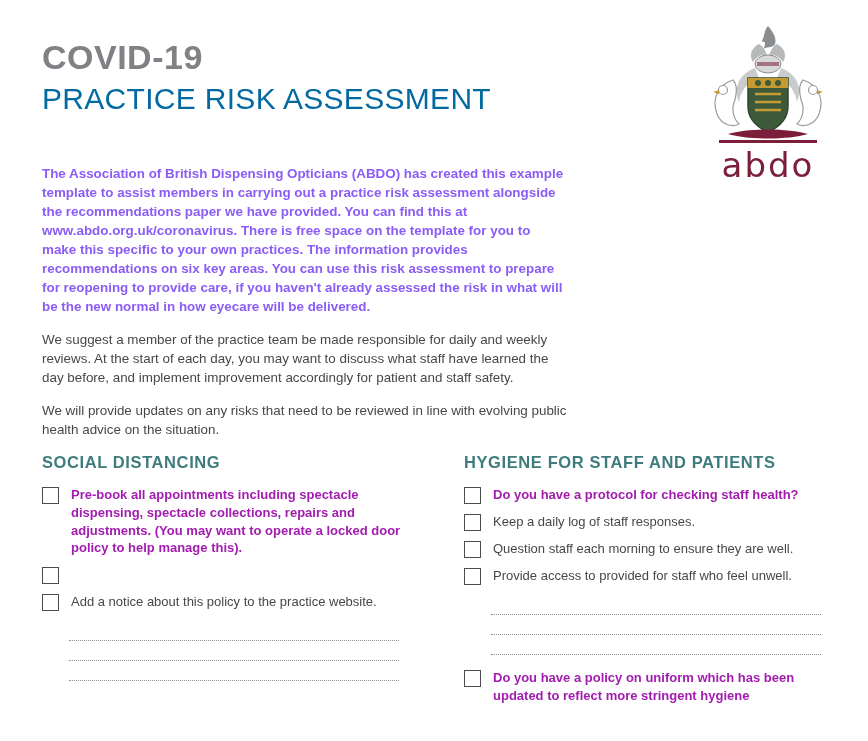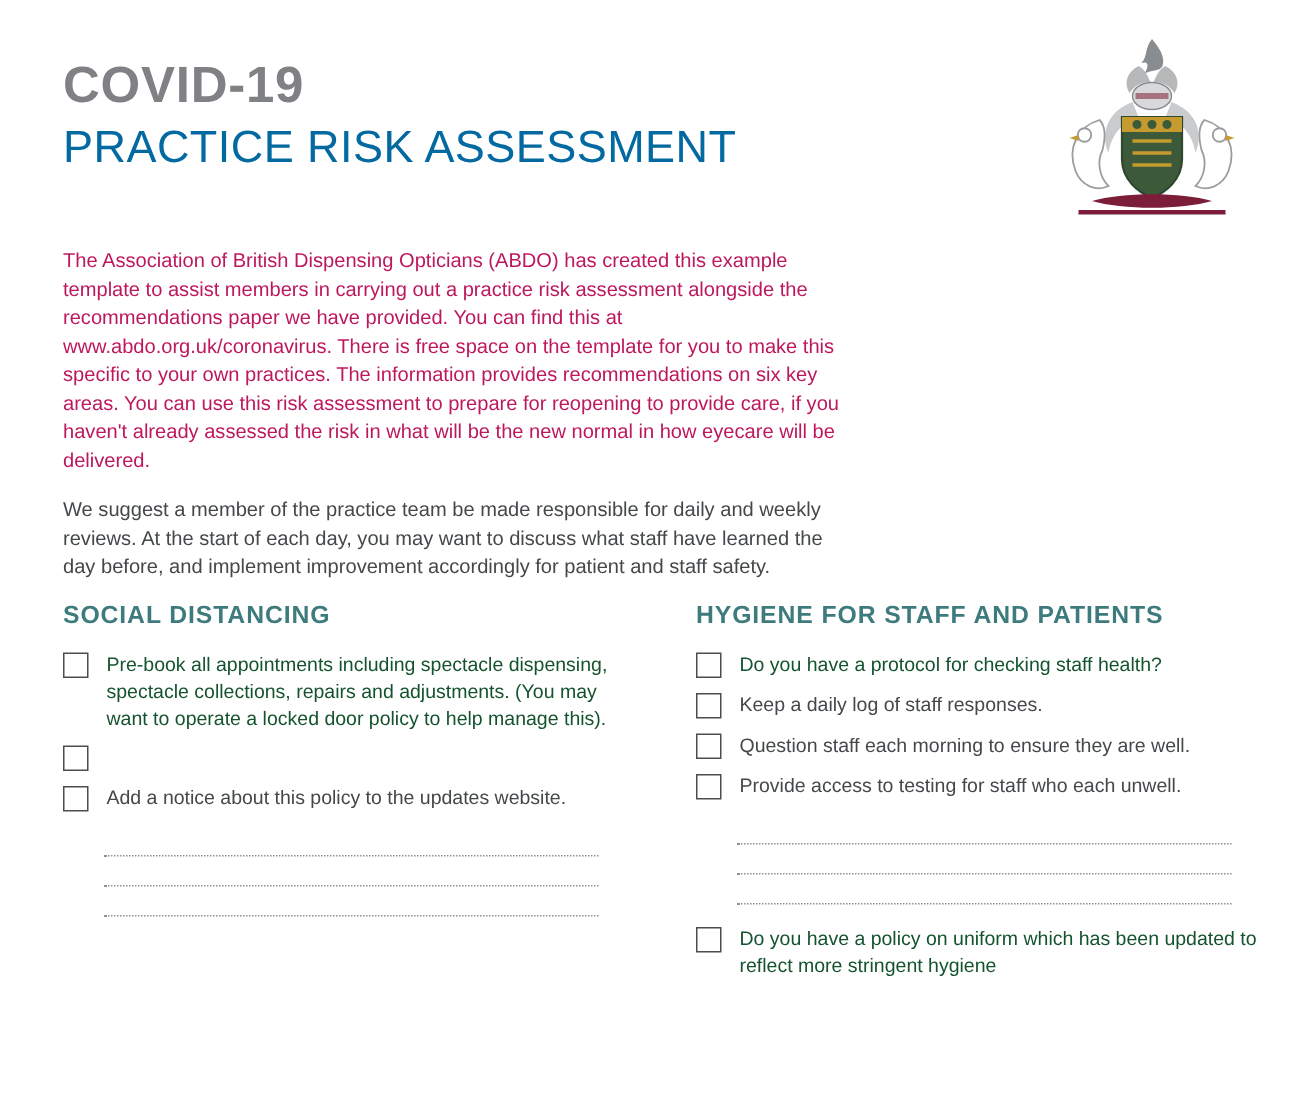--- a/index.html
+++ b/index.html
@@ -76,22 +76,22 @@
     margin-top: 14px;
     width: 525px;
   }
   .intro p {
     margin: 0 0 14px 0;
     font-size: 13.4px;
     line-height: 1.42;
     color: #45484b;
   }
   .intro p.bold {
-    font-weight: normal;
-    color: #be185d;
+    font-weight: bold;
+    color: #8b5cf6;
   }
 
   
   .columns {
     display: flex;
     margin-top: 14px;
     gap: 44px;
   }
   .col {
     width: 378px;
@@ -116,22 +116,22 @@
     margin-top: 1px;
     background: #ffffff;
   }
   .check-text {
     margin-left: 12px;
     font-size: 13px;
     line-height: 1.36;
     color: #45484b;
   }
   .check-text.bold {
-    font-weight: normal;
-    color: #14532d;
+    font-weight: bold;
+    color: #a21caf;
   }
   .rule-lines {
     margin: 10px 0 6px 0;
   }
   .rule-line {
     border-bottom: 1.6px dotted #8d9094;
     height: 19px;
   }
   .col-left .rule-lines {
     margin-left: 27px;
@@ -177,43 +177,45 @@
         <path d="M55 56 L95 56 L95 84 C95 98 84 106 75 110 C66 106 55 98 55 84 Z" fill="#3c5a3a" stroke="#2f4630" stroke-width="1.5"></path>
         <path d="M55 56 L95 56 L95 66 L55 66 Z" fill="#c59a2e"></path>
         <circle cx="65" cy="61" r="3" fill="#3c5a3a"></circle>
         <circle cx="75" cy="61" r="3" fill="#3c5a3a"></circle>
         <circle cx="85" cy="61" r="3" fill="#3c5a3a"></circle>
         <path d="M62 72 L88 72 M62 80 L88 80 M62 88 L88 88" stroke="#c59a2e" stroke-width="2.4" fill="none"></path>
 
         <path d="M35 112 C55 106 95 106 115 112 C95 118 55 118 35 112 Z" fill="#7c1e3a"></path>
         <rect x="26" y="118" width="98" height="3" fill="#7c1e3a"></rect>
       </svg>
+      <div class="logo-word">abdo</div>
     </div>
   </div>
 
   <div class="intro">
     <p class="bold">The Association of British Dispensing Opticians (ABDO) has created this example template to assist members in carrying out a practice risk assessment alongside the recommendations paper we have provided. You can find this at www.abdo.org.uk/coronavirus.  There is free space on the template for you to make this specific to your own practices. The information provides recommendations on six key areas.  You can use this risk assessment to prepare for reopening to provide care, if you haven't already assessed the risk in what will be the new normal in how eyecare will be delivered.</p>
     <p>We suggest a member of the practice team be made responsible for daily and weekly reviews. At the start of each day, you may want to discuss what staff have learned the day before, and implement improvement accordingly for patient and staff safety.</p>
+    <p>We will provide updates on any risks that need to be reviewed in line with evolving public health advice on the situation.</p>
   </div>
 
   <div class="columns">
 
     <div class="col col-left">
       <div class="col-title">SOCIAL DISTANCING</div>
 
       <div class="check-row">
         <span class="checkbox"></span>
         <span class="check-text bold">Pre-book all appointments including spectacle dispensing, spectacle collections, repairs and adjustments. (You may want to operate a locked door policy to help manage this).</span>
       </div>
       <div class="check-row">
         <span class="checkbox"></span>
       </div>
       <div class="check-row">
         <span class="checkbox"></span>
-        <span class="check-text">Add a notice about this policy to the updates website.</span>
+        <span class="check-text">Add a notice about this policy to the practice website.</span>
       </div>
 
       <div class="rule-lines">
         <div class="rule-line"></div>
         <div class="rule-line"></div>
         <div class="rule-line"></div>
       </div>
     </div>
 
     <div class="col col-right">
@@ -226,21 +228,21 @@
       <div class="check-row">
         <span class="checkbox"></span>
         <span class="check-text">Keep a daily log of staff responses.</span>
       </div>
       <div class="check-row">
         <span class="checkbox"></span>
         <span class="check-text">Question staff each morning to ensure they are well.</span>
       </div>
       <div class="check-row">
         <span class="checkbox"></span>
-        <span class="check-text">Provide access to testing for staff who each unwell.</span>
+        <span class="check-text">Provide access to provided for staff who feel unwell.</span>
       </div>
 
       <div class="rule-lines">
         <div class="rule-line"></div>
         <div class="rule-line"></div>
         <div class="rule-line"></div>
       </div>
 
       <div class="spacer-8"></div>
 

